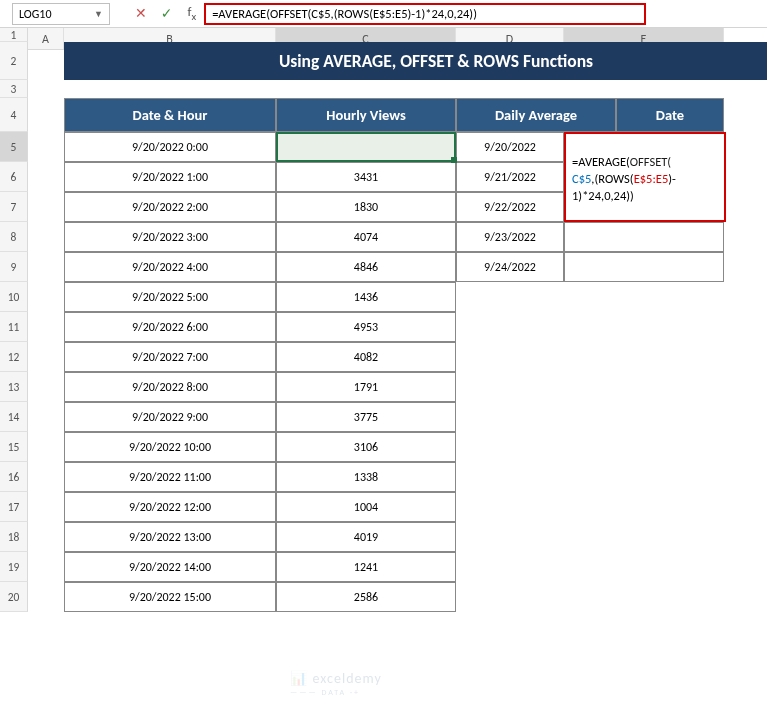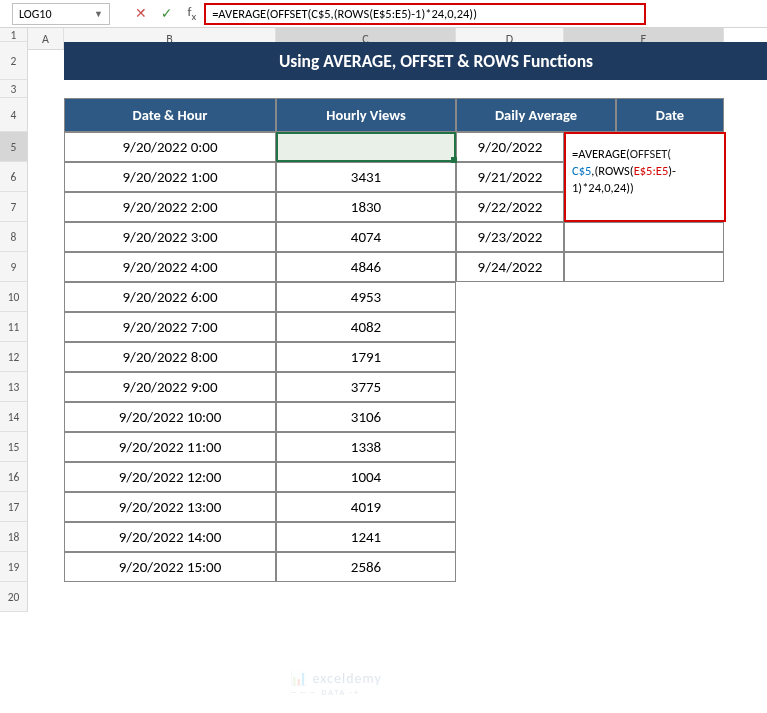--- a/index.html
+++ b/index.html
@@ -21,42 +21,42 @@
 .col-header.sel { background: #d6d6d6; }
 .col-A { width: 36px; }
 .col-B { width: 212px; }
 .col-C { width: 180px; }
 .col-D { width: 108px; }
 .col-E { width: 160px; }
 
 .data-table { position: absolute; left: 64px; top: 36px; }
 .data-header-row { display: flex; height: 34px; }
 .data-row { display: flex; height: 30px; }
-.dc { border: 0.5px solid #888; display: flex; align-items: center; justify-content: center; font-size: 15px; background: #fff; }
+.dc { border: 0.5px solid #888; display: flex; align-items: center; justify-content: center; font-size: 12px; background: #fff; }
 .dc.hdr { background: #2e5984; color: #fff; font-weight: bold; font-size: 14.5px; }
 .dc.b { width: 212px; }
 .dc.c { width: 180px; }
 .dc.d { width: 108px; }
 .dc.e { width: 160px; }
 
 .title-merged { position: absolute; left: 64px; top: 14px; width: 744px; height: 38px; background: #1f3a5f; color: #fff; font-weight: bold; font-size: 17.5px; display: flex; align-items: center; justify-content: center; }
 
 .row-hdrs { position: absolute; left: 0; top: 0; width: 28px; }
 .rh { height: 30px; line-height: 30px; text-align: center; color: #555; font-size: 11.5px; background: #f5f5f5; border-right: 1px solid #d9d9d9; border-bottom: 1px solid #e0e0e0; }
 .rh.r1 { height: 14px; line-height: 14px; }
 .rh.r2 { height: 38px; line-height: 38px; }
 .rh.r3 { height: 18px; line-height: 18px; }
 .rh.sel { background: #d6d6d6; }
 
 .grid-body { position: absolute; left: 0; top: 0; width: 767px; }
 
 .sel-cell { position: absolute; border: 2px solid #217346; background: #e8f0e8; pointer-events: none; }
 .sel-handle { position: absolute; width: 6px; height: 6px; background: #217346; right: -3px; bottom: -3px; }
 
-.formula-overlay { position: absolute; border: 2px solid #d40000; background: #fff; font-size: 12.5px; padding: 12px 6px; line-height: 1.35; }
+.formula-overlay { position: absolute; border: 2px solid #d40000; background: #fff; font-size: 12.5px; padding: 20px 6px; line-height: 1.35; }
 .fn-avg { color: #000; }
 .fn-off { color: #1a1a1a; }
 .ref-c5 { color: #0070c0; }
 .ref-e5 { color: #d40000; }
 .txt-norm { color: #000; }
 
 .watermark { position: absolute; left: 290px; top: 670px; opacity: 0.15; font-size: 14px; color: #2e5984; letter-spacing: 1px; pointer-events: none; }
 .watermark .wm-sub { font-size: 8px; letter-spacing: 2px; display: block; }
 </style>
 </head>
@@ -144,20 +144,24 @@
             <div class="dc d">9/23/2022</div>
             <div class="dc e"></div>
           </div>
           <div class="data-row">
             <div class="dc b">9/20/2022 4:00</div>
             <div class="dc c">4846</div>
             <div class="dc d">9/24/2022</div>
             <div class="dc e"></div>
           </div>
           <div class="data-row">
+            <div class="dc b">9/20/2022 5:00</div>
+            <div class="dc c">1436</div>
+          </div>
+          <div class="data-row">
             <div class="dc b">9/20/2022 6:00</div>
             <div class="dc c">4953</div>
           </div>
           <div class="data-row">
             <div class="dc b">9/20/2022 7:00</div>
             <div class="dc c">4082</div>
           </div>
           <div class="data-row">
             <div class="dc b">9/20/2022 8:00</div>
             <div class="dc c">1791</div>

